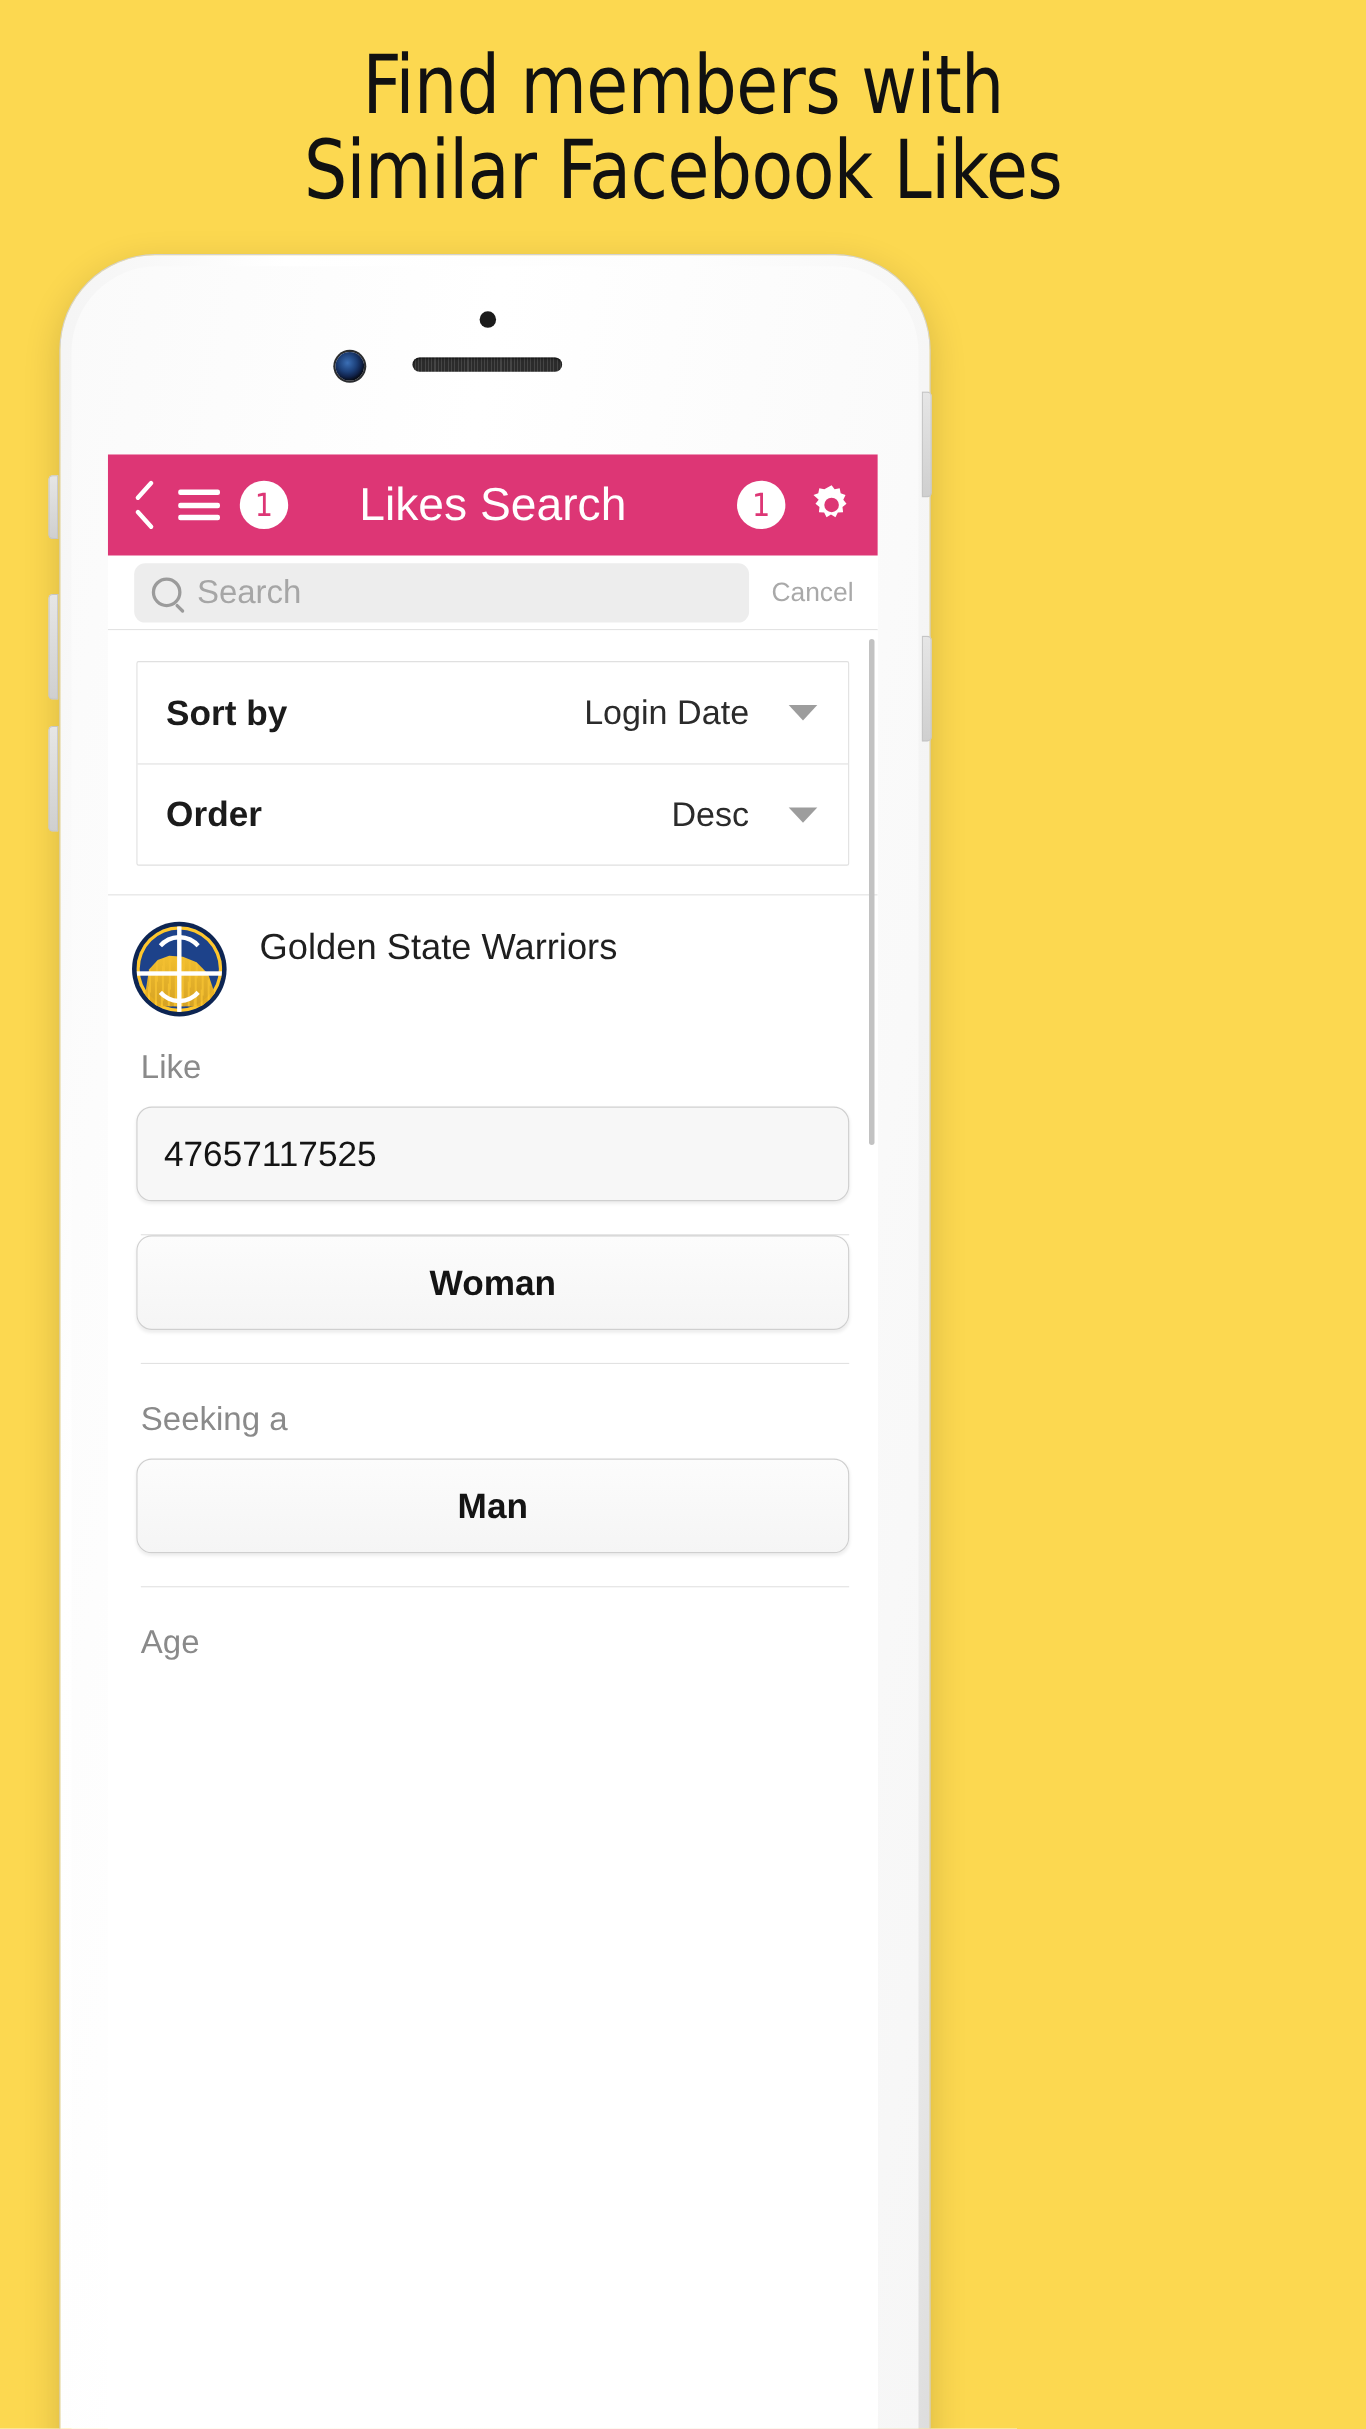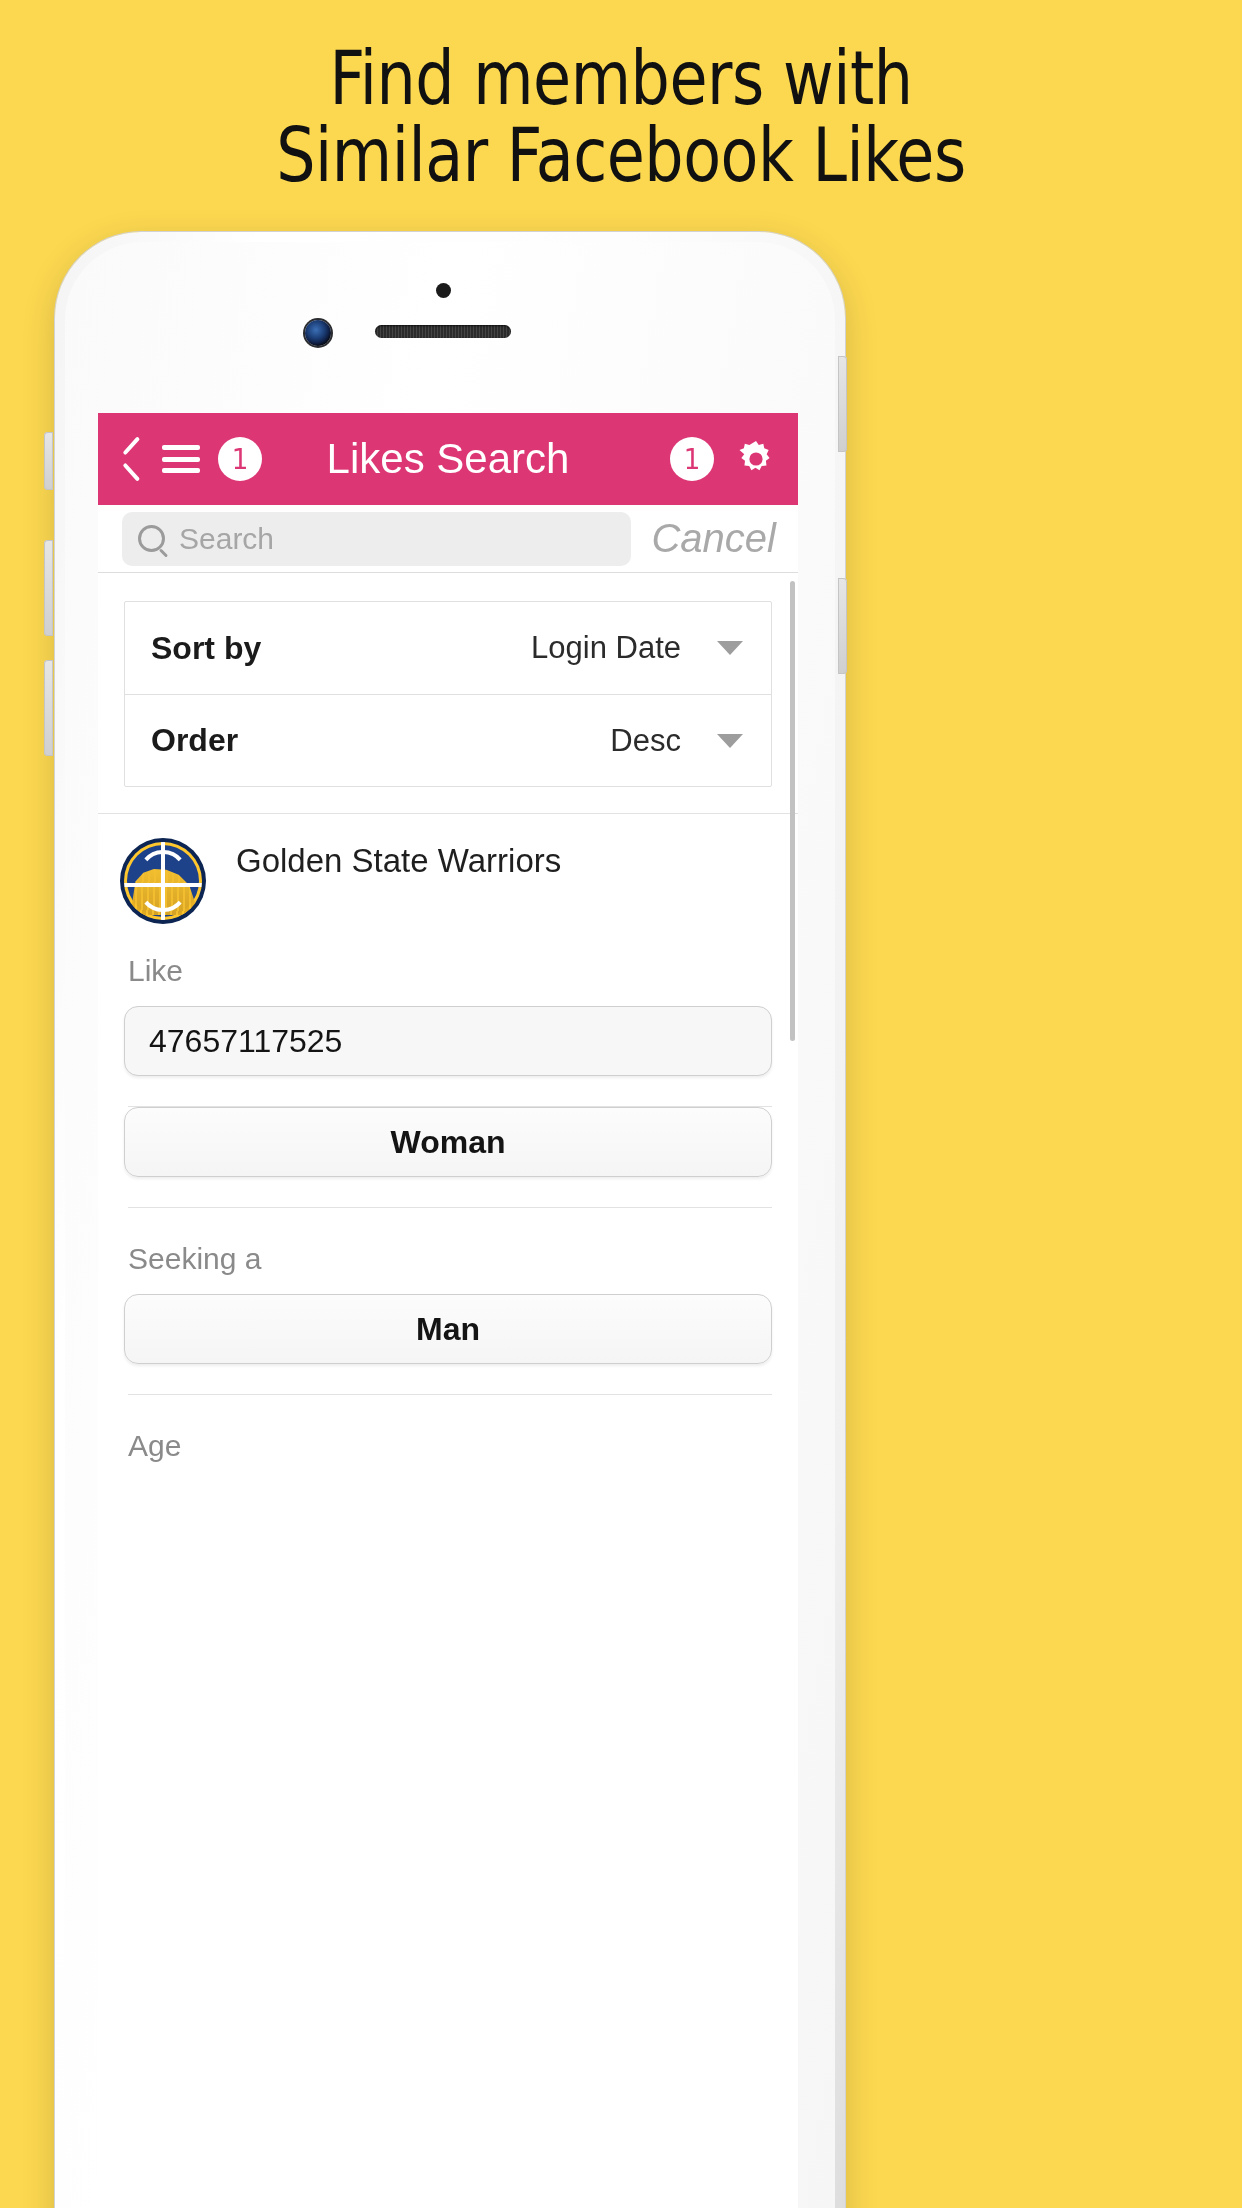--- a/index.html
+++ b/index.html
@@ -246,25 +246,24 @@
     bottom: -9px;
     transform: rotate(-45deg);
     border-radius: 2px;
   }
   .search-ph {
     color: #a6a6a6;
     font-size: 30px;
   }
   .cancel-btn {
     color: #a9a9a9;
-    font-size: 40px;
+    font-size: 24px;
     padding: 0 22px 0 20px;
     cursor: pointer;
     white-space: nowrap;
-    font-style: italic;
   }
 
   
   .content {
     position: relative;
     height: calc(1795px - 92px - 79px);
     background: #ffffff;
     overflow: hidden;
   }
   .scrollbar {
@@ -379,21 +378,21 @@
     color: #1f1f1f;
   }
 
   .field-block { padding: 0 26px; }
   .field-label {
     font-size: 30px;
     color: #8a8a8a;
     margin: 34px 0 18px 4px;
   }
   .pill {
-    height: 70px;
+    height: 86px;
     border: 1px solid #cfcfcf;
     border-radius: 14px;
     background: linear-gradient(180deg,#fcfcfc 0%,#f5f5f5 100%);
     display: flex;
     align-items: center;
     box-sizing: border-box;
     box-shadow: 0 2px 3px rgba(0,0,0,0.07);
     cursor: pointer;
   }
   .pill.input {

